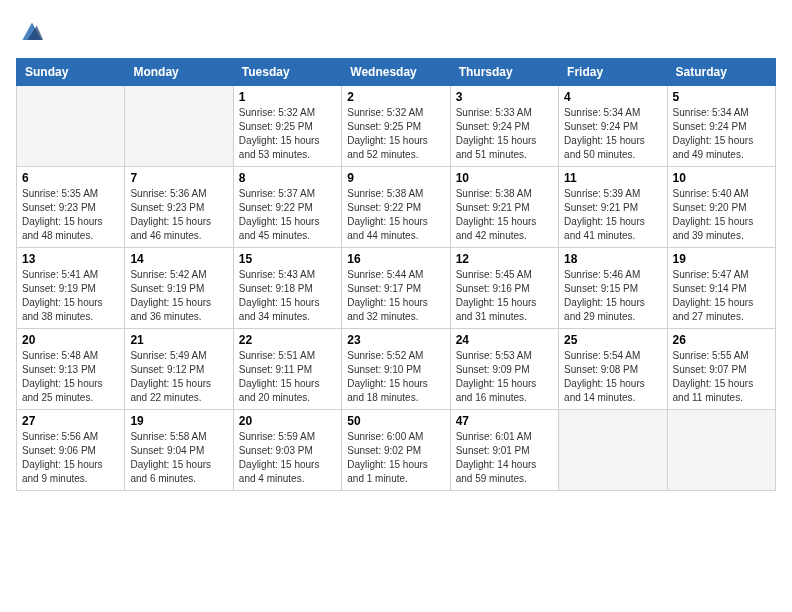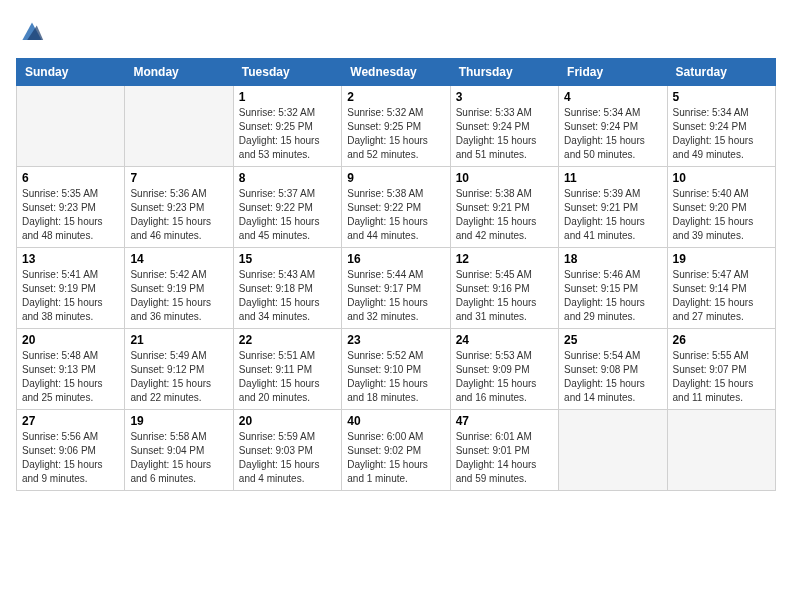--- a/index.html
+++ b/index.html
@@ -235,21 +235,21 @@
         </td>
         <td>
           <span class="day-num">19</span>
           <div class="cell-text">Sunrise: 5:58 AM<br>Sunset: 9:04 PM<br>Daylight: 15 hours and 6 minutes.</div>
         </td>
         <td>
           <span class="day-num">20</span>
           <div class="cell-text">Sunrise: 5:59 AM<br>Sunset: 9:03 PM<br>Daylight: 15 hours and 4 minutes.</div>
         </td>
         <td>
-          <span class="day-num">40</span>
+          <span class="day-num">50</span>
           <div class="cell-text">Sunrise: 6:00 AM<br>Sunset: 9:02 PM<br>Daylight: 15 hours and 1 minute.</div>
         </td>
         <td>
           <span class="day-num">47</span>
           <div class="cell-text">Sunrise: 6:01 AM<br>Sunset: 9:01 PM<br>Daylight: 14 hours and 59 minutes.</div>
         </td>
         <td class="empty"></td>
         <td class="empty"></td>
       </tr>
     </tbody>

